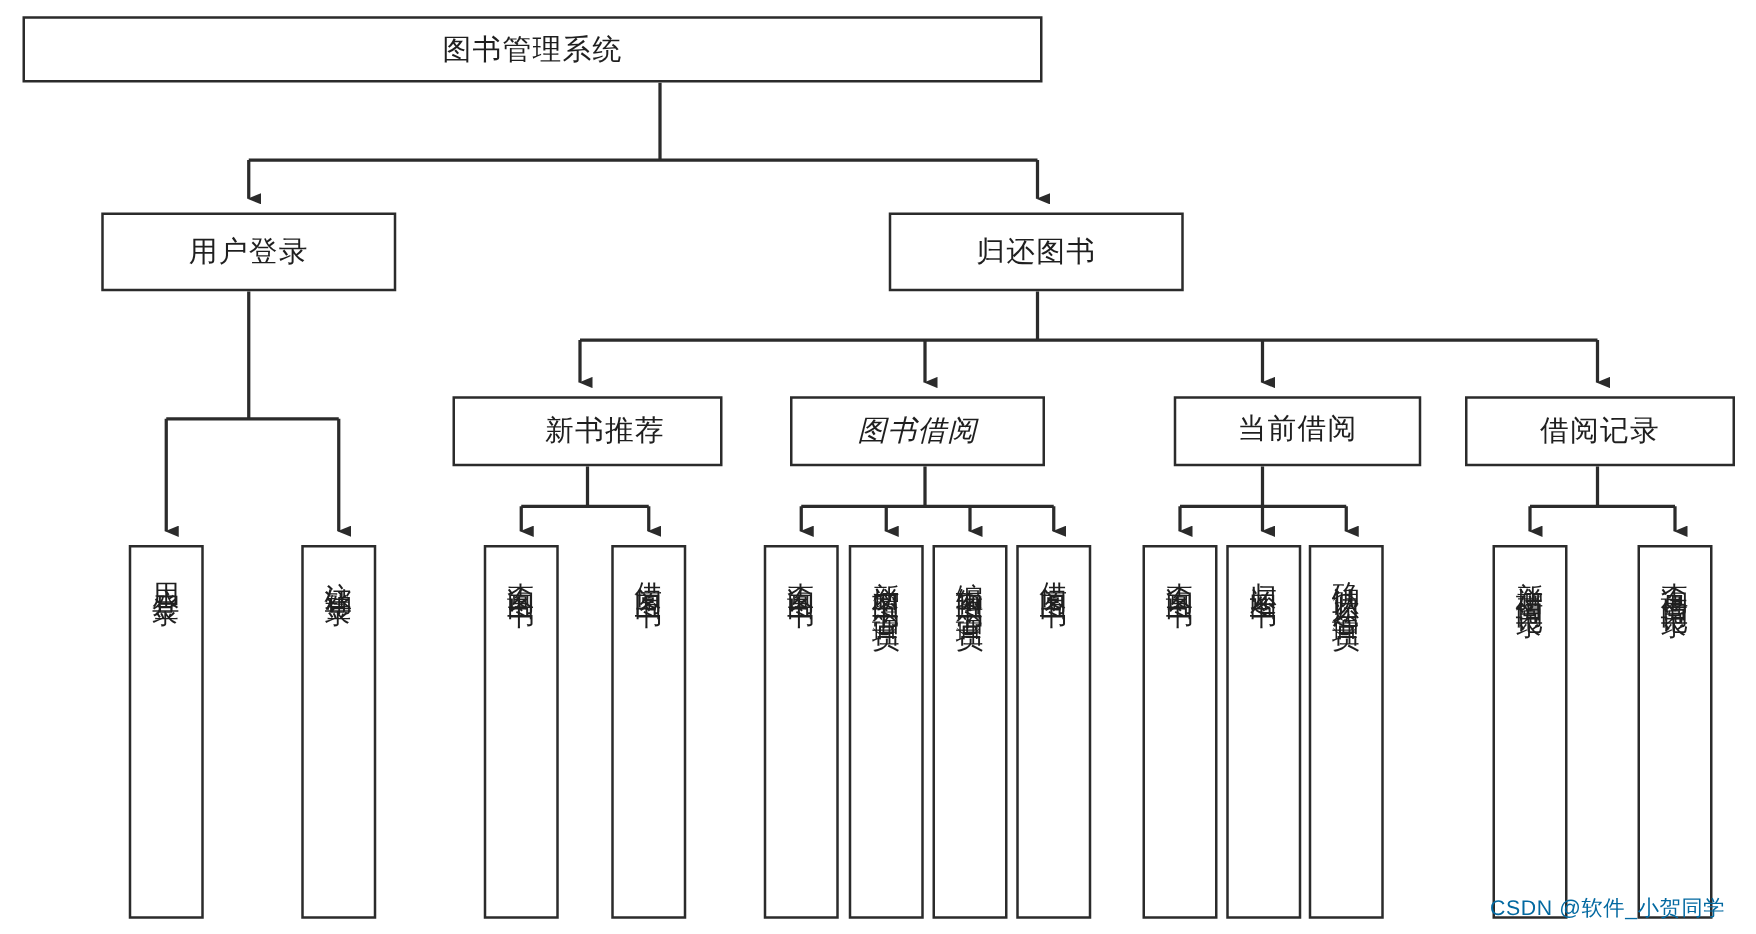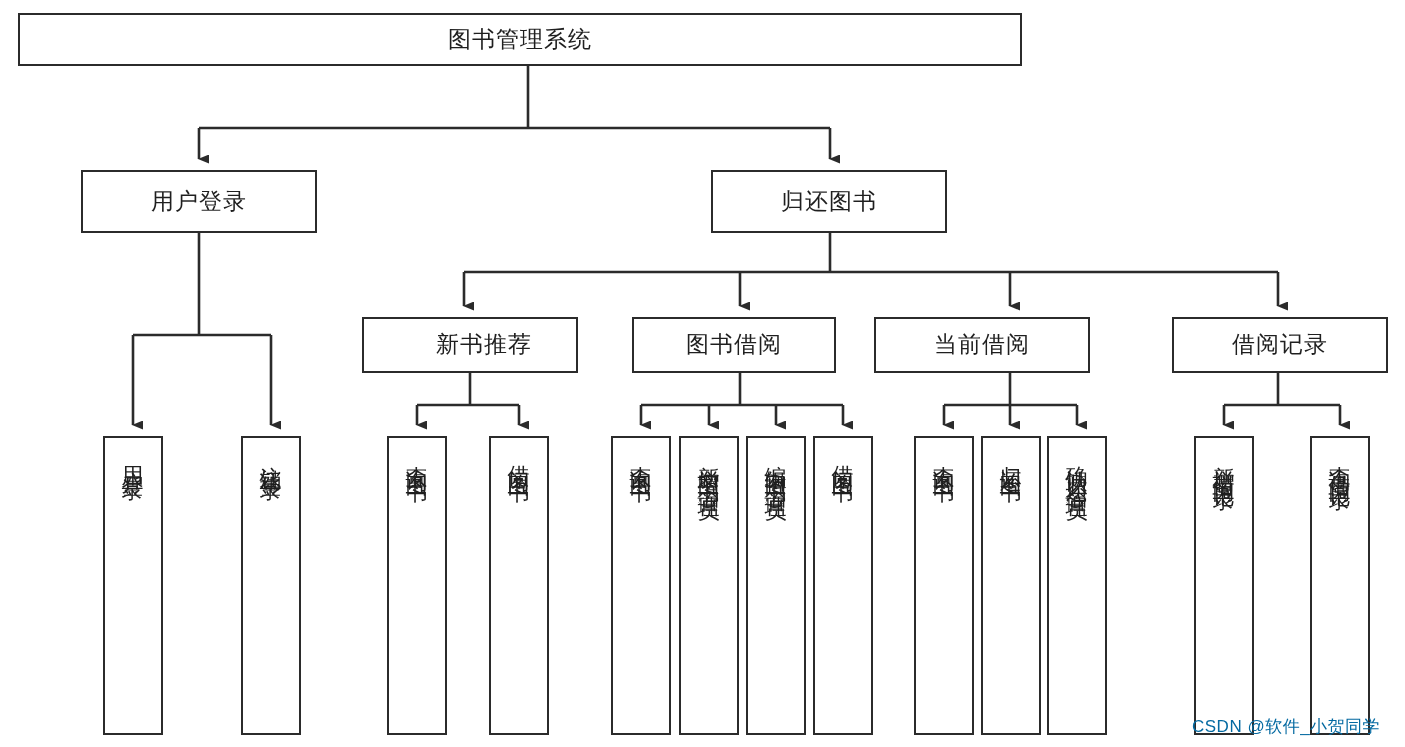--- a/index.html
+++ b/index.html
@@ -125,41 +125,41 @@
       <path d="M1010,405 L1010,425" marker-end="url(#arrowhead)"></path>
       <path d="M1077,405 L1077,425" marker-end="url(#arrowhead)"></path>
 
       <path d="M1278,373 L1278,405"></path>
       <path d="M1224,405 L1340,405"></path>
       <path d="M1224,405 L1224,425" marker-end="url(#arrowhead)"></path>
       <path d="M1340,405 L1340,425" marker-end="url(#arrowhead)"></path>
     </g>
   </svg>
 
-  <div class="node root horiz" style="left:18px; top:13px; width:1004px; height:53px;">
+  <div class="node root horiz" style="left:18px; top:13px; width:816px; height:53px;">
     <span class="node-label">图书管理系统</span>
   </div>
 
   <div class="node horiz" style="left:81px; top:170px; width:236px; height:63px;">
     <span class="node-label">用户登录</span>
   </div>
 
   <div class="node horiz" style="left:711px; top:170px; width:236px; height:63px;">
     <span class="node-label">归还图书</span>
   </div>
 
   <div class="node horiz" style="left:362px; top:317px; width:216px; height:56px;padding-left:28px;">
     <span class="node-label">新书推荐</span>
   </div>
 
-  <div class="node horiz" style="left:632px; top:317px; width:204px; height:56px;">
+  <div class="node horiz" style="left:632px; top:317px; width:204px; height:56px;font-style:italic;">
     <span class="node-label">图书借阅</span>
   </div>
 
-  <div class="node horiz" style="left:874px; top:317px; width:216px; height:56px;">
+  <div class="node horiz" style="left:939px; top:317px; width:198px; height:56px;font-family:Liberation Mono, monospace;">
     <span class="node-label">当前借阅</span>
   </div>
 
   <div class="node horiz" style="left:1172px; top:317px; width:216px; height:56px;">
     <span class="node-label">借阅记录</span>
   </div>
 
   <div class="node vert" style="left:103px; top:436px; width:60px; height:299px;">
     <span class="node-label">用户登录</span>
   </div>

